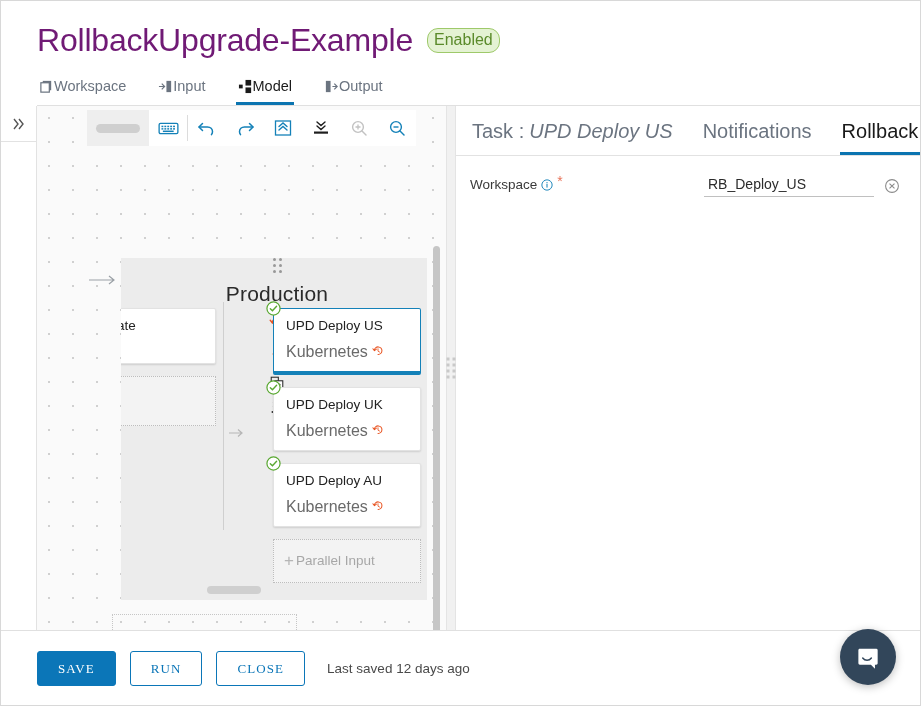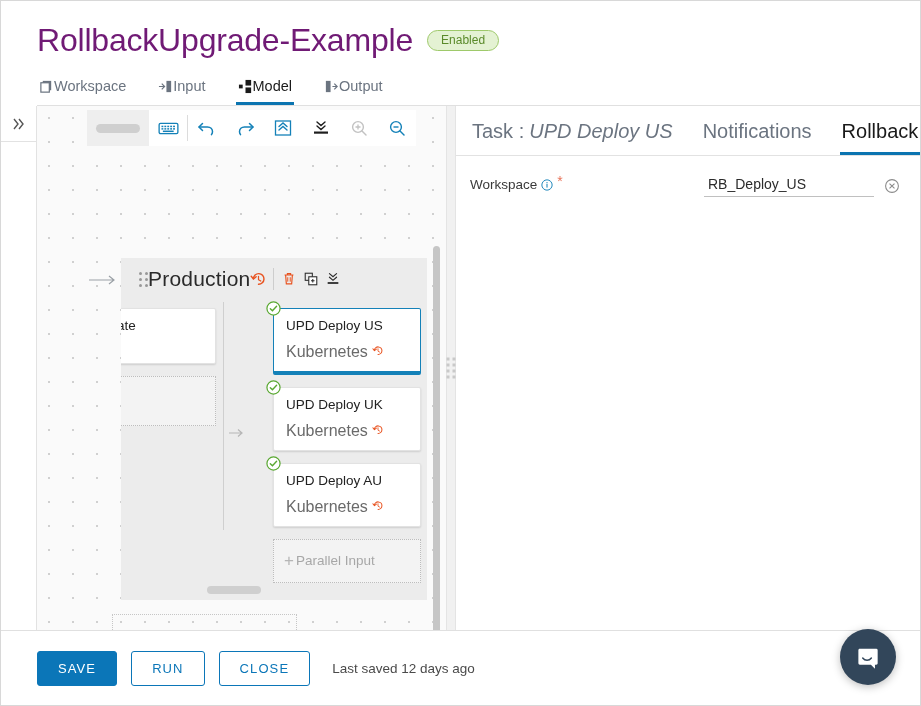--- a/index.html
+++ b/index.html
@@ -36,26 +36,26 @@
   }
   .page-title {
     font-size: 32px;
     font-weight: 400;
     color: #701a75;
     letter-spacing: -0.2px;
     line-height: 1.1;
   }
   .badge-enabled {
     display: inline-block;
-    font-size: 12px;
+    font-size: 16px;
     color: #5a8a2a;
     background: #e4f2d3;
     border: 1px solid #9ec96a;
     border-radius: 11px;
-    padding: 3px 13px 4px;
+    padding: 3px 6px 4px;
     line-height: 1;
   }
 
   
   .nav-tabs {
     display: flex;
     align-items: flex-end;
     gap: 28px;
     margin-top: 16px;
     border-bottom: 1px solid #e0e0e0;
@@ -152,21 +152,23 @@
     left: 84px; top: 152px;
     width: 306px; height: 342px;
     background: #ececec;
     z-index: 3;
     overflow: hidden;
   }
   .stage-head {
     height: 42px;
     display: flex;
     align-items: center;
+    gap: 9px;
     padding: 0 12px 0 18px;
+    flex-direction: column;
   }
   .grip {
     display: grid;
     grid-template-columns: 3px 3px;
     grid-auto-rows: 3px;
     gap: 3px;
     opacity: .55;
   }
   .grip i { display:block; width:3px; height:3px; background:#555; border-radius:50%; }
   .stage-name {
@@ -391,21 +393,21 @@
   .footer {
     flex: 0 0 auto;
     height: 74px;
     display: flex;
     align-items: center;
     padding: 0 36px;
     gap: 14px;
     background: #fff;
   }
   .btn {
-    font-family: Liberation Sans, sans-serif;
+    font-family: Liberation Serif, serif;
     font-size: 13px;
     letter-spacing: 1.1px;
     padding: 10px 20px;
     border-radius: 3px;
     cursor: pointer;
     line-height: 1;
     min-width: 72px;
     text-align: center;
   }
   .btn-primary { background:#0b76b8; color:#fff; border:1px solid #0b76b8; }

